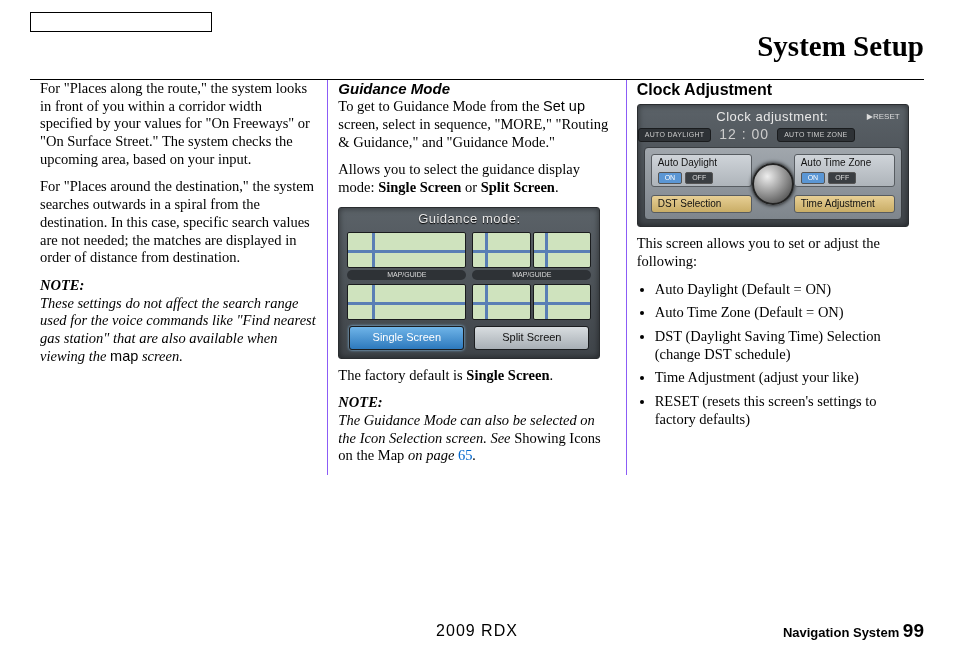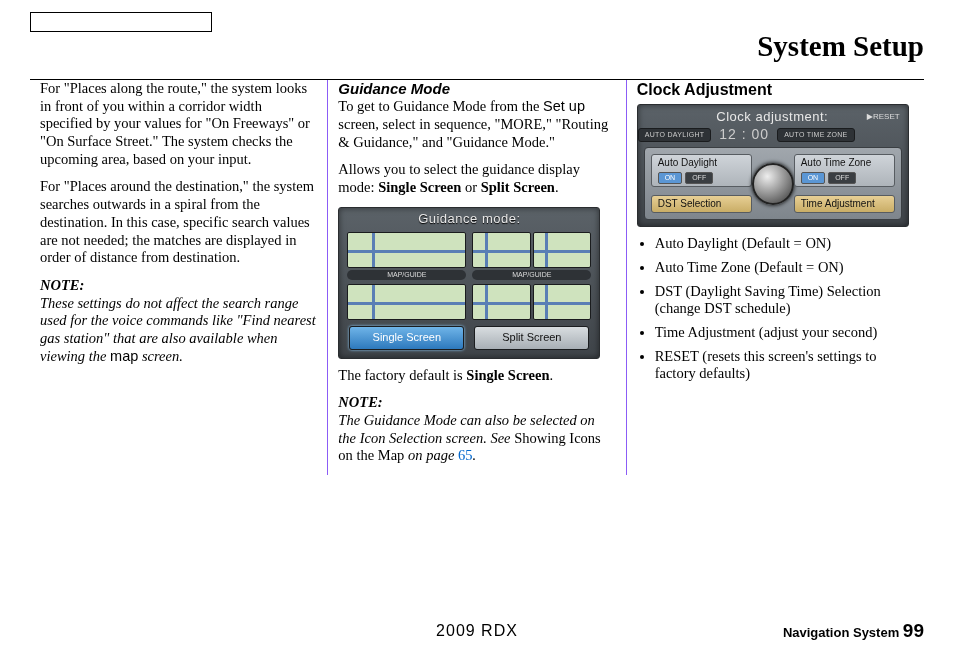--- a/index.html
+++ b/index.html
@@ -345,25 +345,26 @@
                 <span class="on">ON</span>
                 <span class="off">OFF</span>
               </div>
             </div>
             <div class="ca-cell bottom" style="grid-column:1;grid-row:3;">DST Selection</div>
             <div class="ca-cell bottom" style="grid-column:3;grid-row:3;">Time Adjustment</div>
           </div>
         </div>
       </div>
 
+      <p style="margin-top:6px;">This screen allows you to set or adjust the following:</p>
       <ul>
         <li>Auto Daylight (Default = ON)</li>
         <li>Auto Time Zone (Default = ON)</li>
         <li>DST (Daylight Saving Time) Selection (change DST schedule)</li>
-        <li>Time Adjustment (adjust your second)</li>
+        <li>Time Adjustment (adjust your like)</li>
         <li>RESET (resets this screen's settings to factory defaults)</li>
       </ul>
     </div>
   </div>
 </div>
 
 <div class="footer">
   <span class="footer-center">2009  RDX</span>
   <span class="footer-right">
     <b>Navigation System</b>

